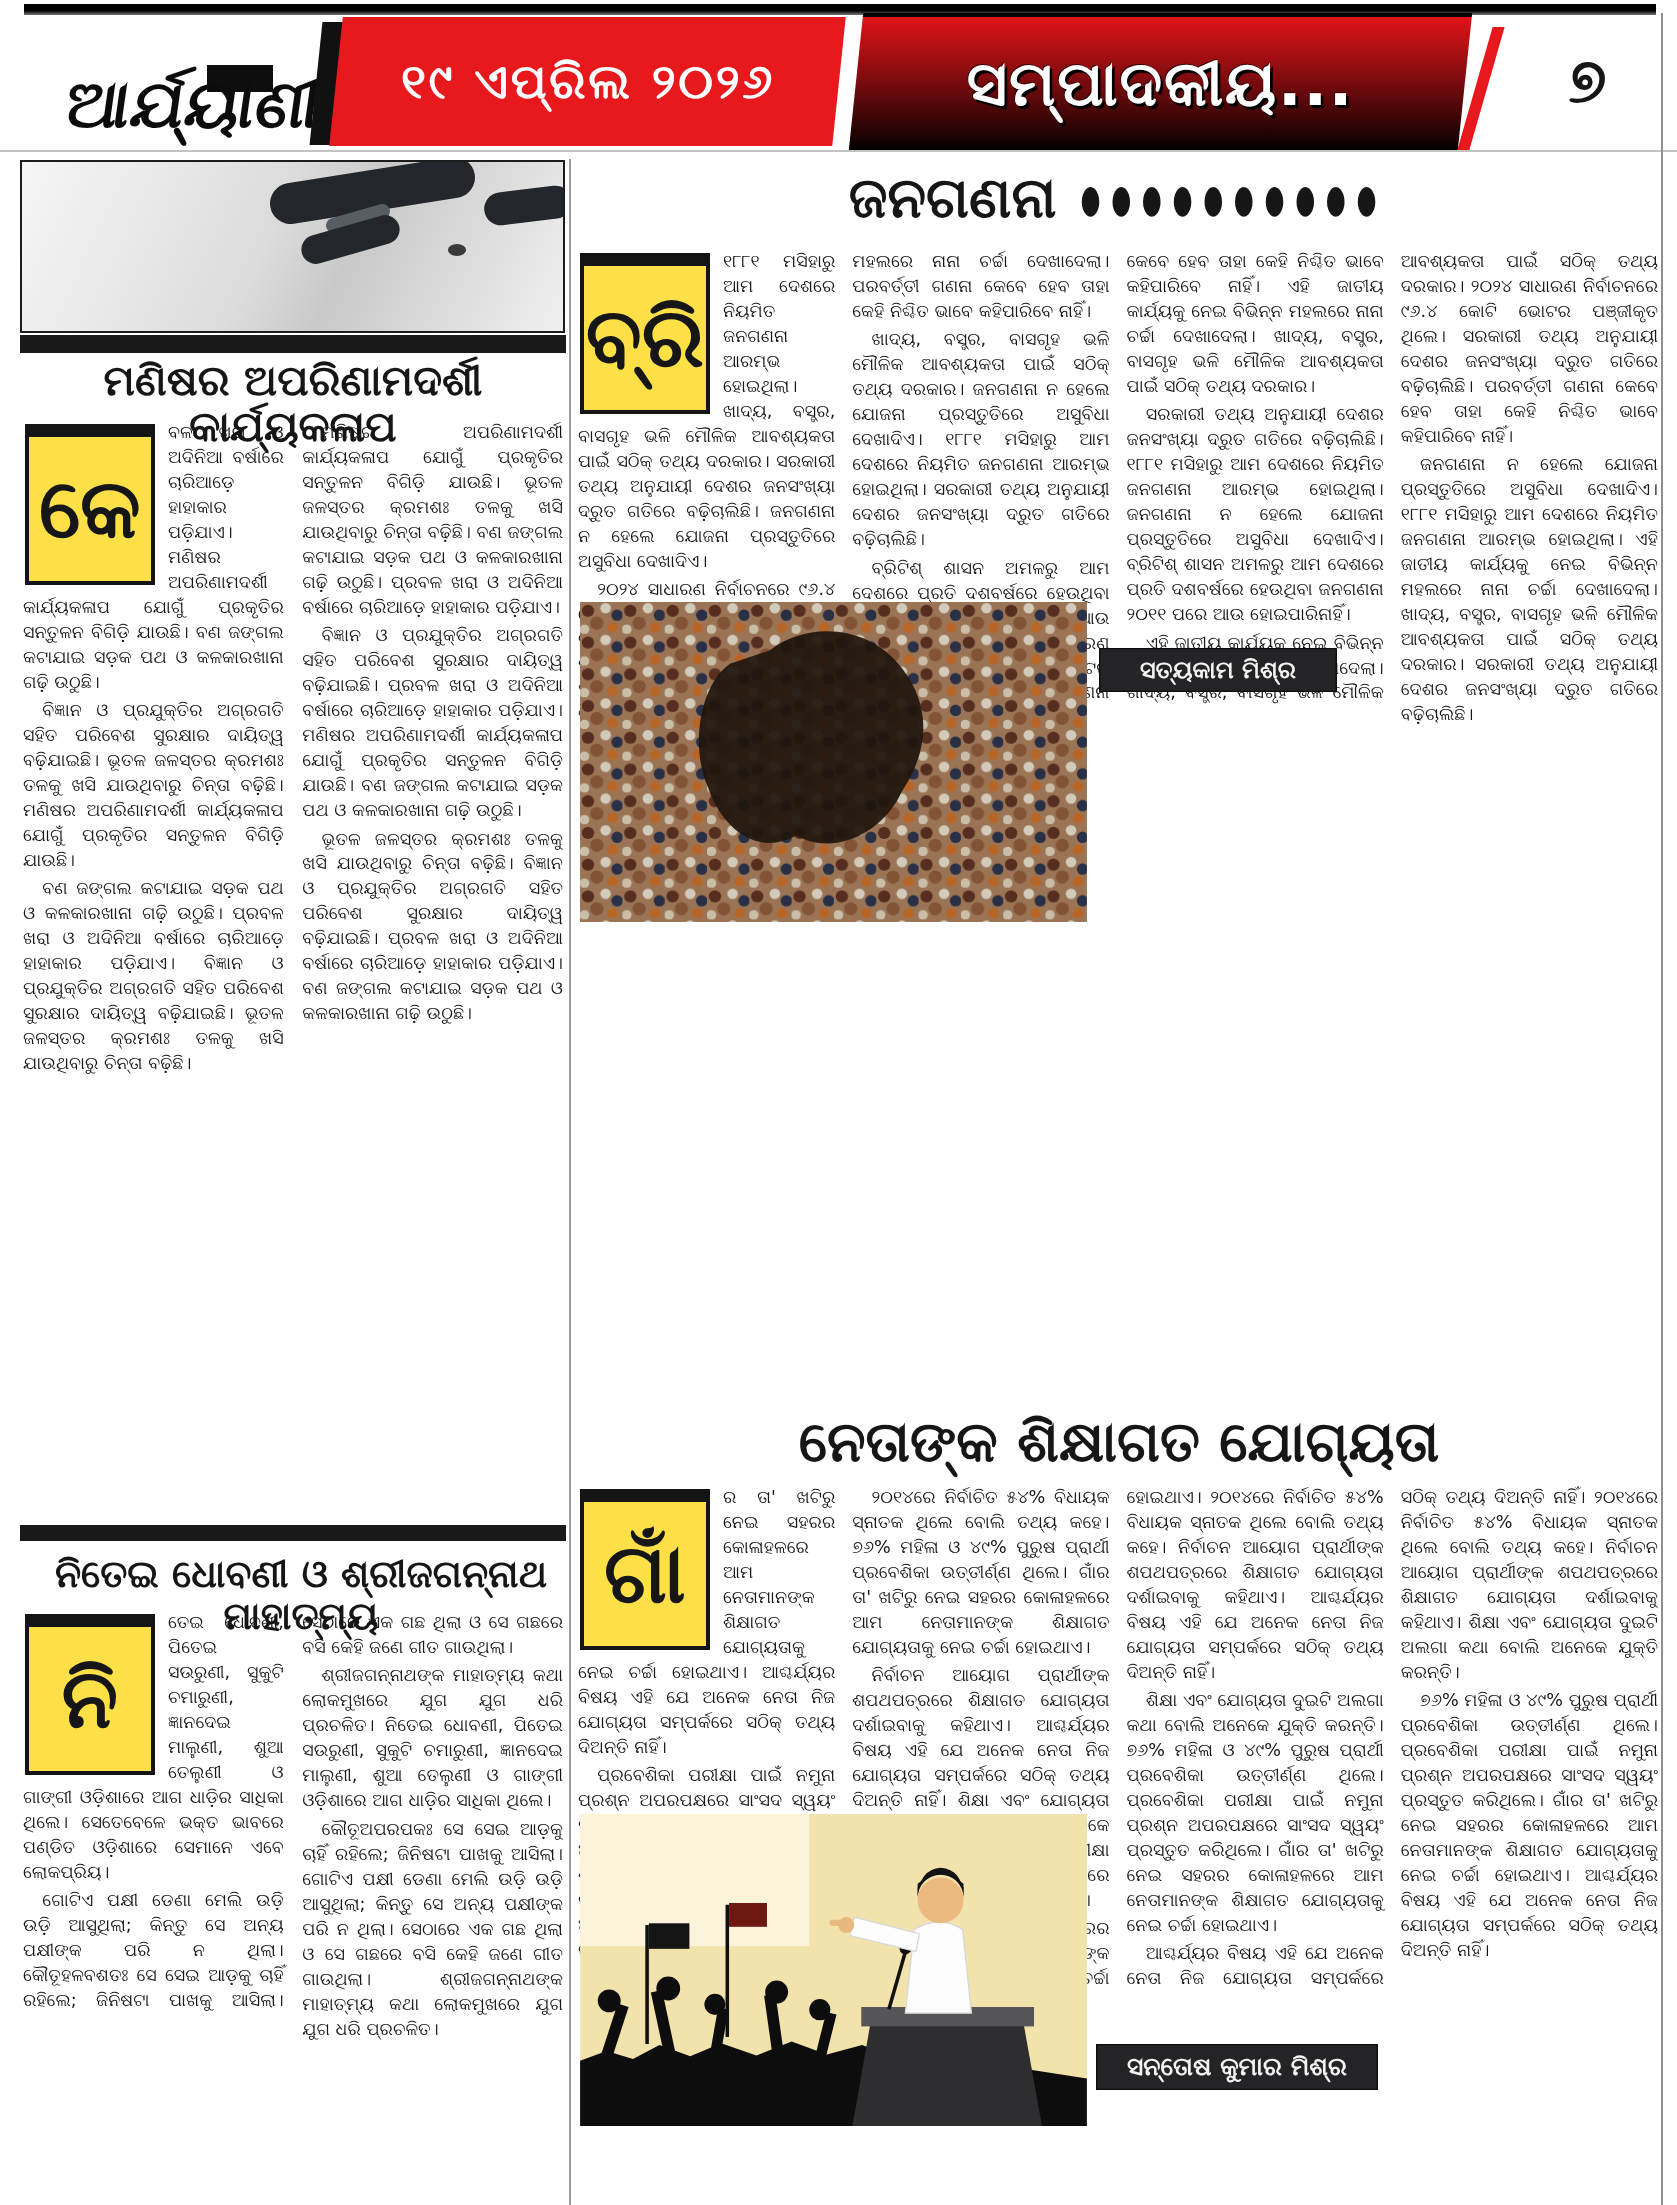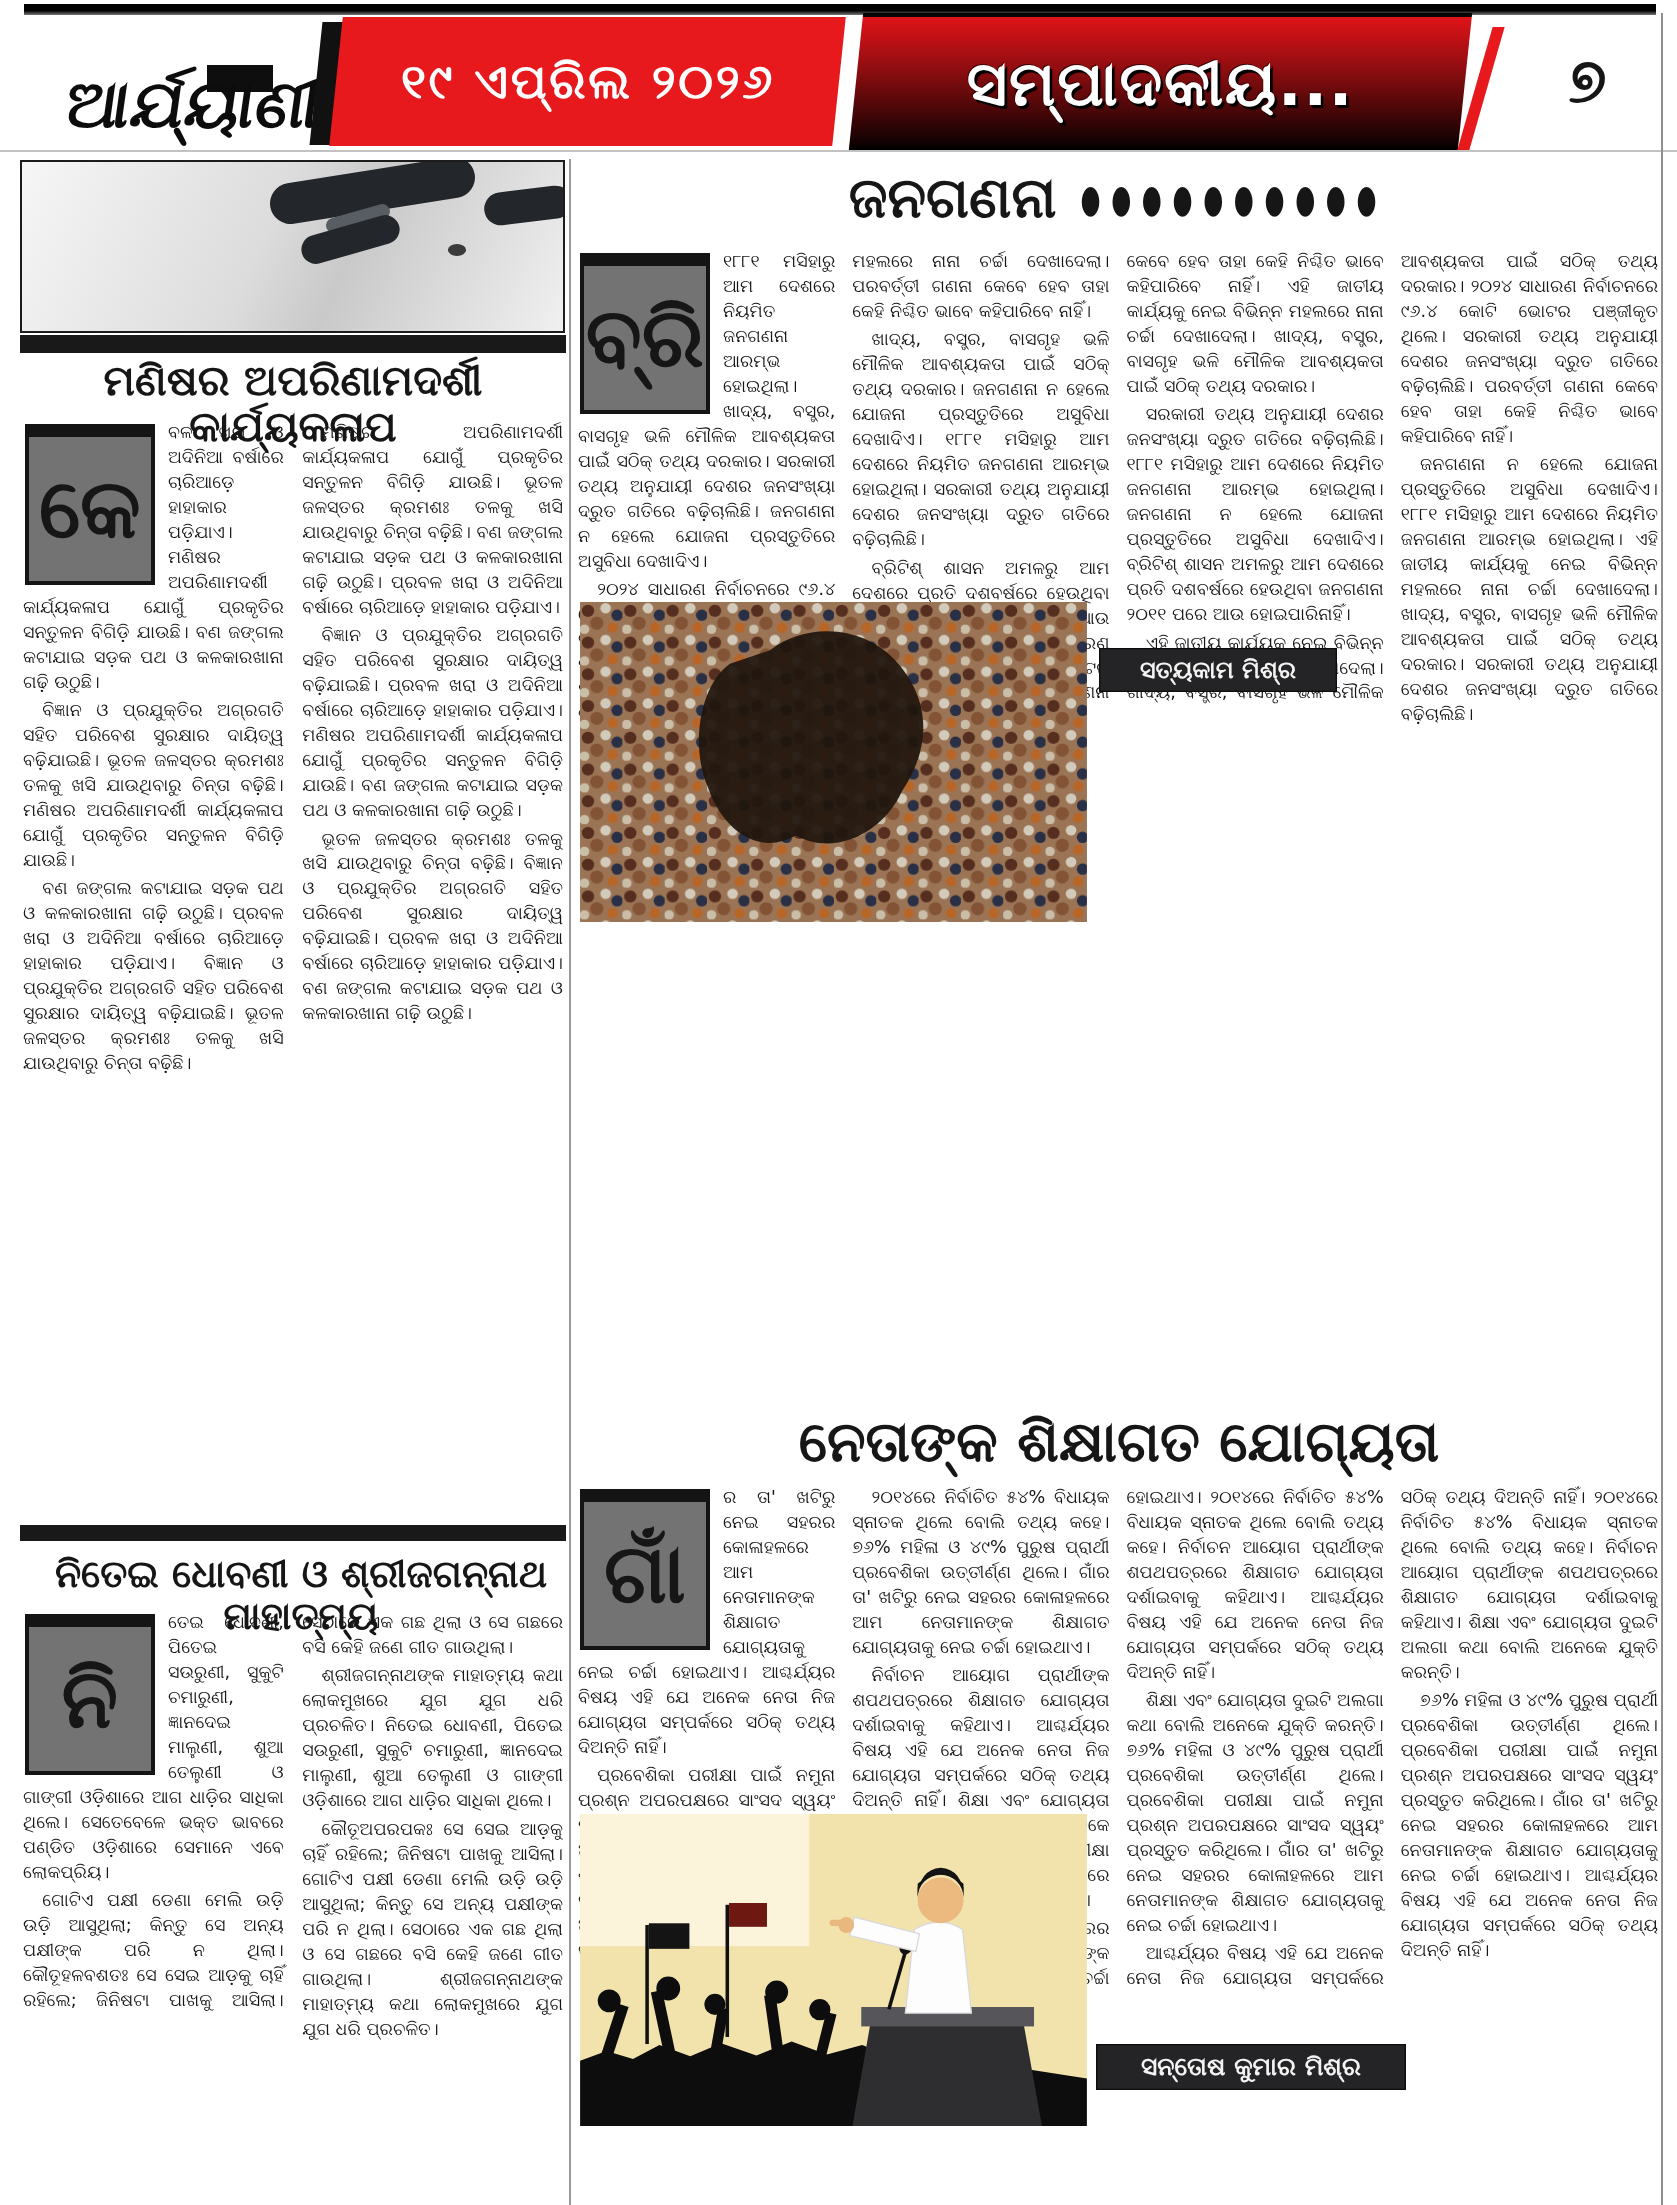--- a/index.html
+++ b/index.html
@@ -28,21 +28,21 @@
 
   
   .h-big{font-weight:bold;text-align:center;line-height:1.1}
   .bodytext{font-size:17.6px;line-height:1.42;text-align:justify;overflow:hidden}
   .bodytext p{margin:0 0 3.5px;text-indent:1.1em}
   .bodytext p:first-child{text-indent:0}
   .cols2{column-count:2;column-gap:18.5px}
   .cols4{column-count:4;column-gap:17px}
   .dropcap{float:left;width:122px;height:144px;border:4.4px solid #141414;border-top-width:13.2px;
            display:flex;align-items:center;justify-content:center;font-size:82px;font-weight:bold;
-           margin:4.4px 13.2px 6.2px 1.8px;background:#737373}
+           margin:4.4px 13.2px 6.2px 1.8px;background:#fde047}
   .byline{background:#242426;color:#f3f3f3;display:flex;align-items:center;justify-content:center;
           font-weight:bold;box-shadow:0 0 0 1.3px #0c0c0c inset}
   .divider-bar{background:#191919}
   .v-rule{left:569px;top:159px;width:1.8px;height:2582px;background:#9a9a9a}
 
   
   .headline-row{display:flex;align-items:center;justify-content:center;gap:24px}
   .dots{font-size:23px;letter-spacing:10.6px;transform:scaleY(1.7);display:inline-block;white-space:nowrap}
 
   
@@ -208,16 +208,16 @@
       <path d="M758 262 Q 816 228 868 262 L 888 452 L 738 452 Z" fill="#fdfdfd" stroke="#d8d8d8" stroke-width="3"></path>
       <polygon points="770,272 622,234 612,276 762,312" fill="#fdfdfd" stroke="#d8d8d8" stroke-width="3"></polygon>
       <circle cx="604" cy="252" r="18" fill="#e9b87e"></circle>
       <rect x="566" y="240" width="42" height="14" rx="7" fill="#e9b87e"></rect>
       <circle cx="818" cy="196" r="52" fill="#ecb97f"></circle>
       <path d="M766 188 Q 770 126 818 122 Q 868 126 870 188 L 870 166 Q 820 108 766 166 Z" fill="#141414"></path>
       <path d="M766 190 A 52 52 0 0 1 870 190 L 870 158 Q 818 112 766 158 Z" fill="#141414"></path>
     </svg>
   </div>
 
-  <div class="abs byline" style="left:1096px;top:2044px;width:310px;height:46px;font-size:25px">ସନ୍ତୋଷ କୁମାର ମିଶ୍ର</div>
+  <div class="abs byline" style="left:1096px;top:2044px;width:282px;height:46px;font-size:25px">ସନ୍ତୋଷ କୁମାର ମିଶ୍ର</div>
 
 </div>
 
 
 </body></html>

